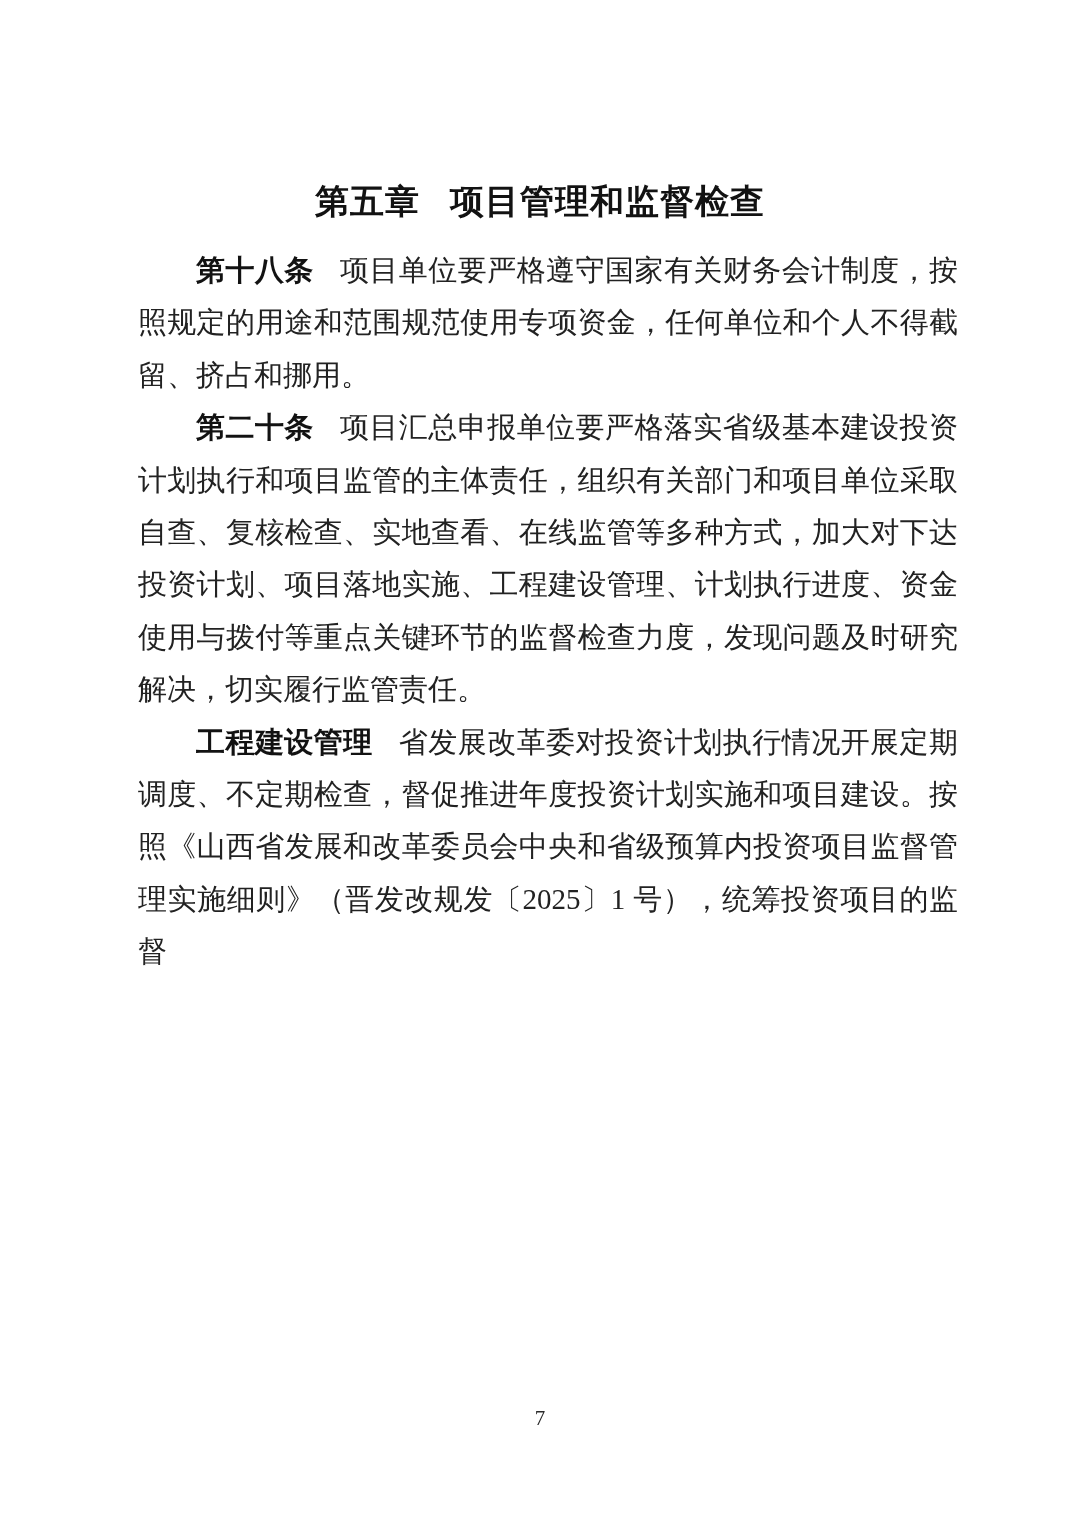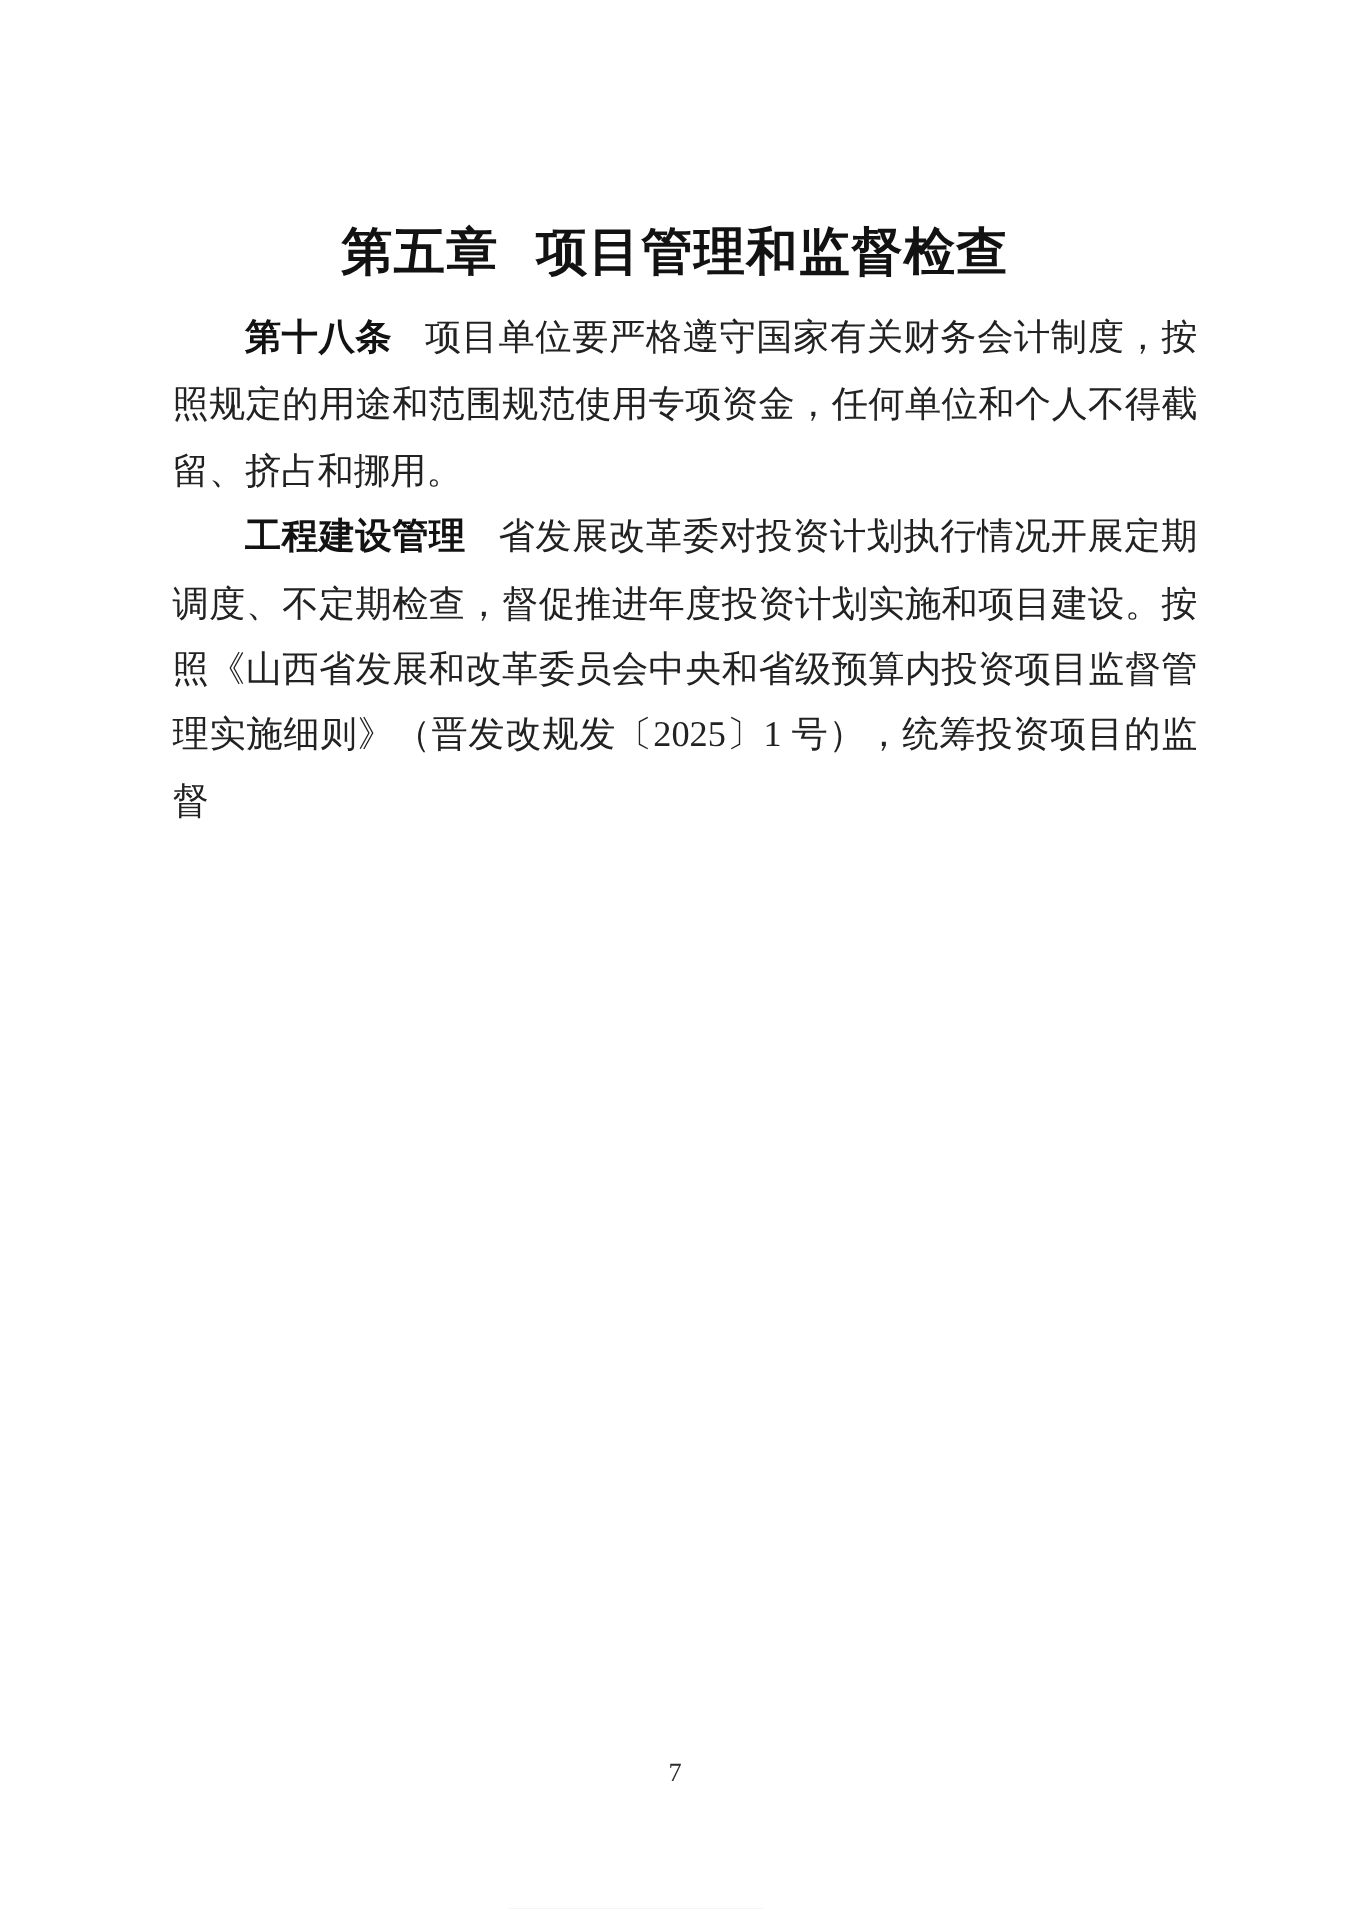--- a/index.html
+++ b/index.html
@@ -19,21 +19,21 @@
     }
     .chapter-title {
       position: absolute;
       top: 178px;
       left: 0;
       width: 100%;
       margin: 0;
       text-align: center;
       font-family: "Liberation Sans", sans-serif;
       font-weight: 700;
-      font-size: 41px;
+      font-size: 34px;
       line-height: 46px;
       color: #121212;
       letter-spacing: 1px;
     }
     .chapter-title .chapter-number {
       margin-right: 30px;
     }
     .body-text {
       position: absolute;
       top: 244px;
@@ -45,21 +45,21 @@
       color: #222222;
       text-align: justify;
       text-justify: inter-character;
     }
     .article {
       margin: 0;
       padding: 0;
       text-indent: 2em;
     }
     .article-label {
-      font-family: Liberation Mono, monospace;
+      font-family: Liberation Sans, sans-serif;
       font-weight: 700;
       color: #121212;
       margin-right: 0.9em;
     }
     .page-number {
       position: absolute;
       top: 1406px;
       left: 0;
       width: 100%;
       text-align: center;
@@ -77,20 +77,23 @@
     <span class="chapter-number">第五章</span><span>项目管理和监督检查</span>
   </h1>
 
   <div class="body-text">
 
     <p class="article">
       <span class="article-label">第十八条</span><span class="article-text">项目单位要严格遵守国家有关财务会计制度，按照规定的用途和范围规范使用专项资金，任何单位和个人不得截留、挤占和挪用。</span>
     </p>
 
 
+    <p class="article">
+      <span class="article-label">第二十条</span><span class="article-text">项目汇总申报单位要严格落实省级基本建设投资计划执行和项目监管的主体责任，组织有关部门和项目单位采取自查、复核检查、实地查看、在线监管等多种方式，加大对下达投资计划、项目落地实施、工程建设管理、计划执行进度、资金使用与拨付等重点关键环节的监督检查力度，发现问题及时研究解决，切实履行监管责任。</span>
+    </p>
 
     <p class="article">
       <span class="article-label">工程建设管理</span><span class="article-text">省发展改革委对投资计划执行情况开展定期调度、不定期检查，督促推进年度投资计划实施和项目建设。按照《山西省发展和改革委员会中央和省级预算内投资项目监督管理实施细则》（晋发改规发〔2025〕1 号），统筹投资项目的监督</span>
     </p>
 
   </div>
 
   <div class="page-number">7</div>
 
 </div>

